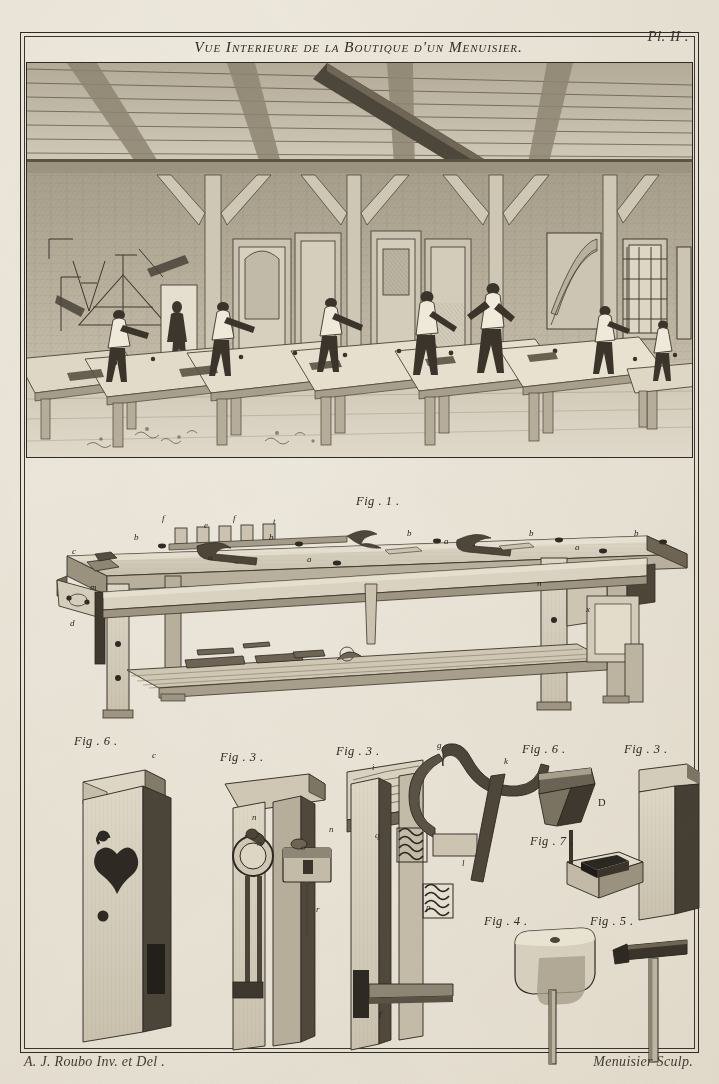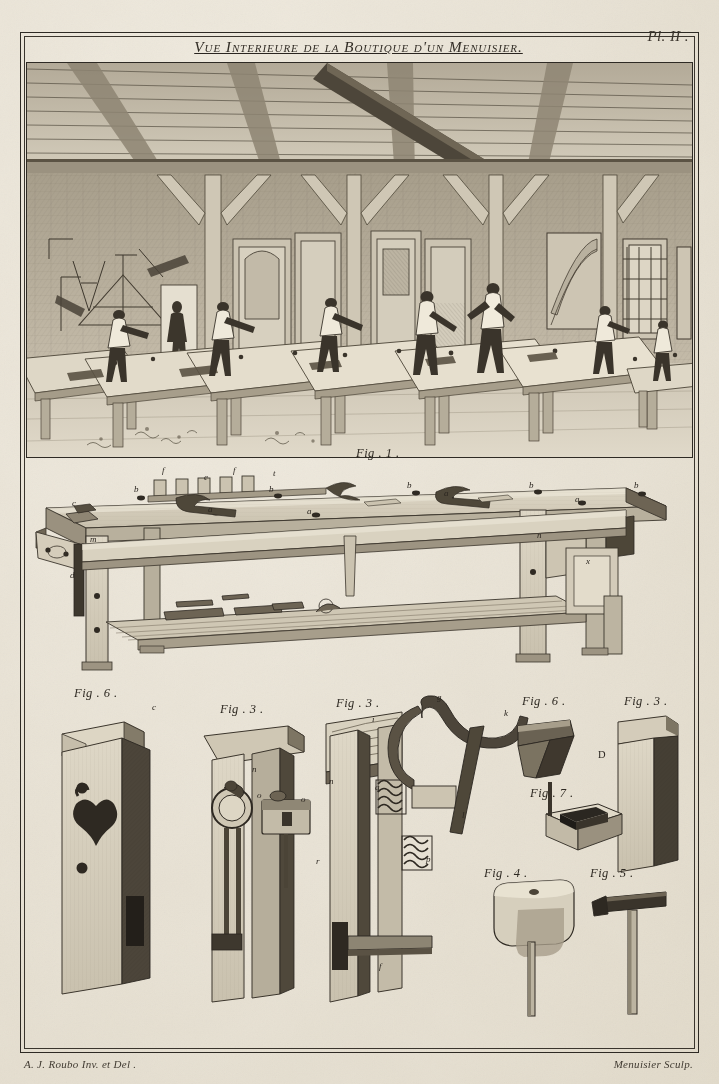--- a/index.html
+++ b/index.html
@@ -22,21 +22,21 @@
     position:absolute;left:20px;top:32px;width:677px;height:1019px;
     border:1.4px solid #2e2a24;
   }
   .plate-frame:before{
     content:"";position:absolute;left:3px;top:3px;right:3px;bottom:3px;
     border:0.7px solid #3a352d;
   }
 
   .title-bar{
     position:absolute;left:24px;top:34px;width:669px;height:26px;
-    display:flex;align-items:center;justify-content:center;text-decoration:underline;
+    display:flex;align-items:center;justify-content:center;
   }
   .title{
     font-style:italic;font-size:15.5px;letter-spacing:.9px;
     color:#322d26;white-space:nowrap;
     font-variant:small-caps;
   }
   .plate-no{
     position:absolute;right:30px;top:28px;
     font-style:italic;font-size:15px;color:#3a342c;letter-spacing:.4px;
   }
@@ -45,35 +45,36 @@
   .vignette{
     position:absolute;left:26px;top:62px;width:665px;height:394px;
     border:1.1px solid #2e2a24;
     overflow:hidden;
     background:#e7e1d4;
   }
   .v-inner{position:absolute;inset:0;}
 
   
   .lower{
-    position:absolute;left:26px;top:436px;width:665px;height:582px;
+    position:absolute;left:26px;top:484px;width:665px;height:582px;
     overflow:hidden;
+    padding-left:21px;
   }
 
   .fig-label{
     position:absolute;font-style:italic;font-size:12.5px;
     color:#2e2922;letter-spacing:.5px;white-space:nowrap;
   }
   .ltr{
     position:absolute;font-style:italic;font-size:9px;color:#2b2620;
   }
   .ltr.cap{font-size:10.5px;font-style:normal;}
 
   .credit{
-    position:absolute;bottom:14px;font-style:italic;font-size:11px;
+    position:absolute;bottom:14px;font-style:italic;font-size:14px;
     color:#413b32;letter-spacing:.3px;white-space:nowrap;
   }
   .credit.l{left:24px;}
   .credit.r{right:26px;}
 
   svg{display:block;}
 </style>
 </head>
 <body>
 

